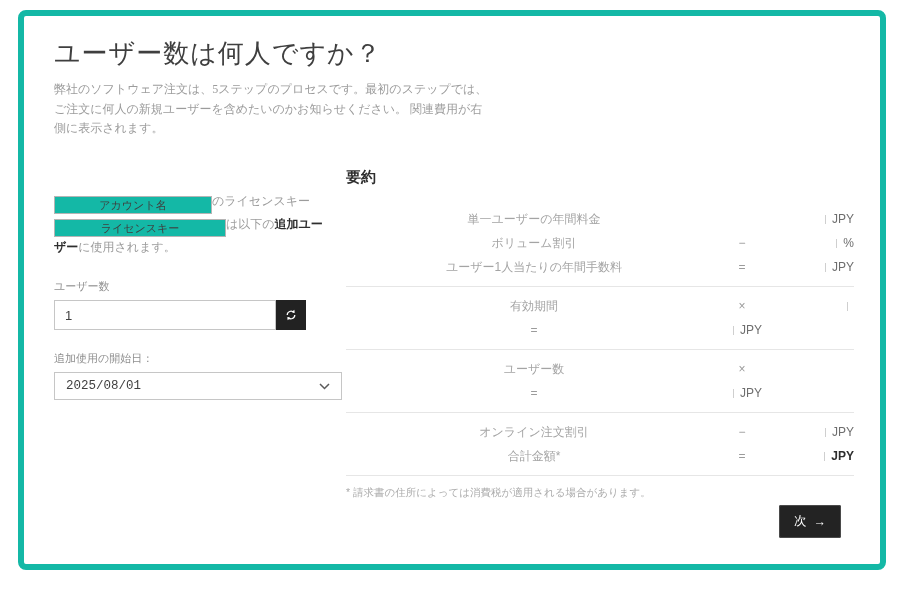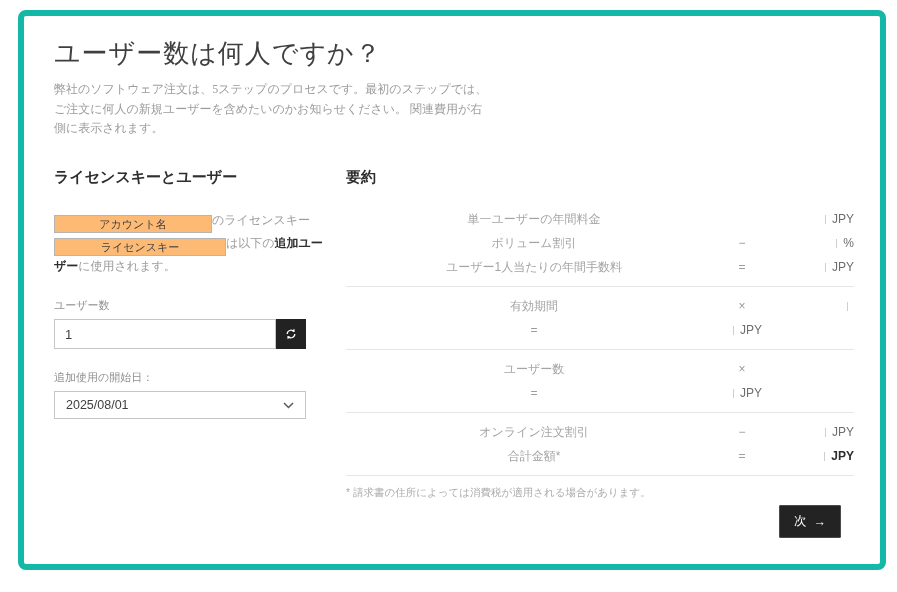--- a/index.html
+++ b/index.html
@@ -14,40 +14,40 @@
   .page-desc { position:absolute; left:30px; top:64px; width:436px;
     font-size:12px; line-height:1.63; color:#9c9c9c;font-family:Liberation Serif, serif; }
 
   
   .left-col  { position:absolute; left:30px;  top:152px; width:274px; }
   .right-col { position:absolute; left:322px; top:152px; width:508px; }
   .col-heading { font-size:15px; font-weight:bold; color:#2e2e2e; }
 
   
   .sentence { margin-top:23px; font-size:12px; line-height:20px; color:#9c9c9c; }
-  .inline-box { display:inline-block; border:1px solid #b5b5b5; background:#fdba74;
+  .inline-box { display:inline-block; border:1px solid #b5b5b5; background:#14b8a6;
     font-size:11px; color:#3f3f3f; text-align:center; height:18px; line-height:16px;
     vertical-align:-4px; }
   .box-account { width:158px; }
   .box-license { width:172px; }
   .sentence b { color:#2e2e2e; }
 
   
   .field-label { margin-top:22px; font-size:11px; color:#8f8f8f; }
   .count-row { margin-top:6px; width:252px; display:flex; }
   .count-input { flex:1; height:30px; border:1px solid #c6c6c6; background:#fff;
     font-size:13px; color:#3f3f3f; padding:0 10px; outline:none; min-width:0;
     font-family:inherit; }
   .refresh-btn { width:30px; height:30px; background:#222; border:none;
     display:flex; align-items:center; justify-content:center; cursor:pointer;
     flex:0 0 30px; }
   .date-label { margin-top:21px; font-size:11px; color:#8f8f8f; }
-  .date-select { margin-top:6px; width:252px; height:28px; border:1px solid #c6c6c6;
+  .date-select { margin-top:6px; width:288px; height:28px; border:1px solid #c6c6c6;
     background:#fff; display:flex; align-items:center; justify-content:space-between;
-    padding:0 11px; font-size:12.5px; color:#3f3f3f; cursor:pointer; }
+    padding:0 11px; font-size:12.5px; color:#3f3f3f; cursor:pointer;font-family:Liberation Mono, monospace; }
 
   
   .sum-list { margin-top:13px; }
   .sum-group { padding:7px 0; border-bottom:1px solid #e6e6e6; }
   .sum-group:last-of-type { border-bottom:none; }
   .sum-row { display:grid; grid-template-columns:1fr 40px 92px;
     align-items:center; height:24px; }
   .sum-row .lbl { font-size:12px; color:#a4a4a4; white-space:nowrap; overflow:hidden;text-align:center; }
   .sum-row .op  { text-align:center; font-size:12px; color:#9b9b9b; }
   .sum-row .val { display:flex; justify-content:flex-end; align-items:center;
@@ -64,21 +64,20 @@
 </style>
 </head>
 <body>
 
 <div class="card">
 
   <h1 class="page-title">ユーザー数は何人ですか？</h1>
   <p class="page-desc">弊社のソフトウェア注文は、5ステップのプロセスです。最初のステップでは、ご注文に何人の新規ユーザーを含めたいのかお知らせください。 関連費用が右側に表示されます。</p>
 
   <div class="left-col">
-    <h2 class="col-heading">ライセンスキーとユーザー</h2>
 
     <p class="sentence">
       <span class="inline-box box-account">アカウント名</span><span>のライセンスキー</span>
       <span class="inline-box box-license">ライセンスキー</span><span>は以下の</span><b>追加ユーザー</b><span>に使用されます。</span>
     </p>
 
     <div class="field-label">ユーザー数</div>
     <div class="count-row">
       <input class="count-input" type="text" value="1" style="">
       <button class="refresh-btn">

